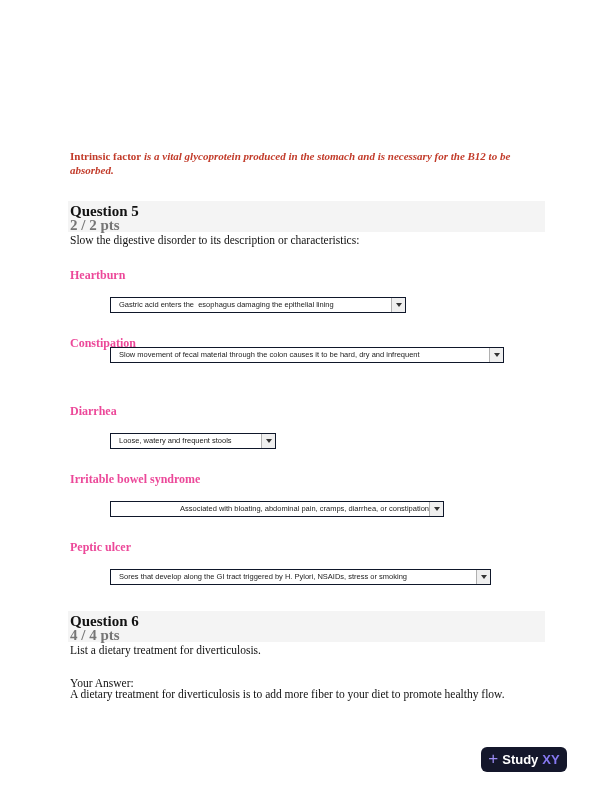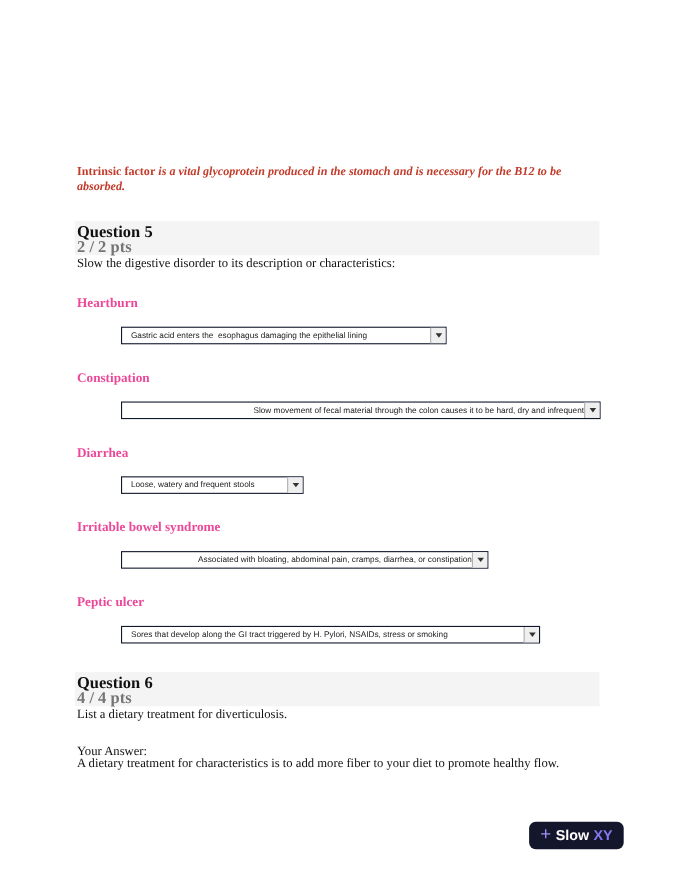--- a/index.html
+++ b/index.html
@@ -110,21 +110,21 @@
 
   <div class="abs match-label" style="left:70px; top:268px;">Heartburn</div>
   <div class="abs select" style="left:110px; top:297px; width:296px;">
     <span class="select-text">Gastric acid enters the  esophagus damaging the epithelial lining</span>
     <span class="select-arrow">
         <span class="tri"></span>
       </span>
   </div>
 
   <div class="abs match-label" style="left:70px; top:336px;">Constipation</div>
-  <div class="abs select" style="left:110px; top:365px; width:436px;text-align:right;">
+  <div class="abs select" style="left:110px; top:347px; width:394px;">
     <span class="select-text">Slow movement of fecal material through the colon causes it to be hard, dry and infrequent</span>
     <span class="select-arrow">
         <span class="tri"></span>
       </span>
   </div>
 
   <div class="abs match-label" style="left:70px; top:404px;">Diarrhea</div>
   <div class="abs match-label" style="left:70px; top:472px;">Irritable bowel syndrome</div>
 
   <div class="abs select" style="left:110px; top:433px; width:166px;">
@@ -148,21 +148,21 @@
       </span>
   </div>
 
   <div class="abs q-header" style="top:611px;">
     <div class="q-title">Question 6</div>
     <div class="q-points">4 / 4 pts</div>
   </div>
 
   <div class="abs body-text" style="left:70px; top:644px;">List a dietary treatment for diverticulosis.</div>
   <div class="abs body-text" style="left:70px; top:648px;margin-top:29px;">Your Answer:</div>
-  <div class="abs body-text" style="left:70px; top:688px; width:486px;">A dietary treatment for characteristics is to add more fiber to your diet to promote healthy flow.</div>
+  <div class="abs body-text" style="left:70px; top:688px; width:486px;">A dietary treatment for diverticulosis is to add more fiber to your diet to promote healthy flow.</div>
 
   <div class="abs brand">
     <span class="plus">+</span>
-      <span class="name">Slow</span>
+      <span class="name">Study</span>
       <span class="suffix">XY</span>
   </div>
 
 </div>
 
 </body></html>

